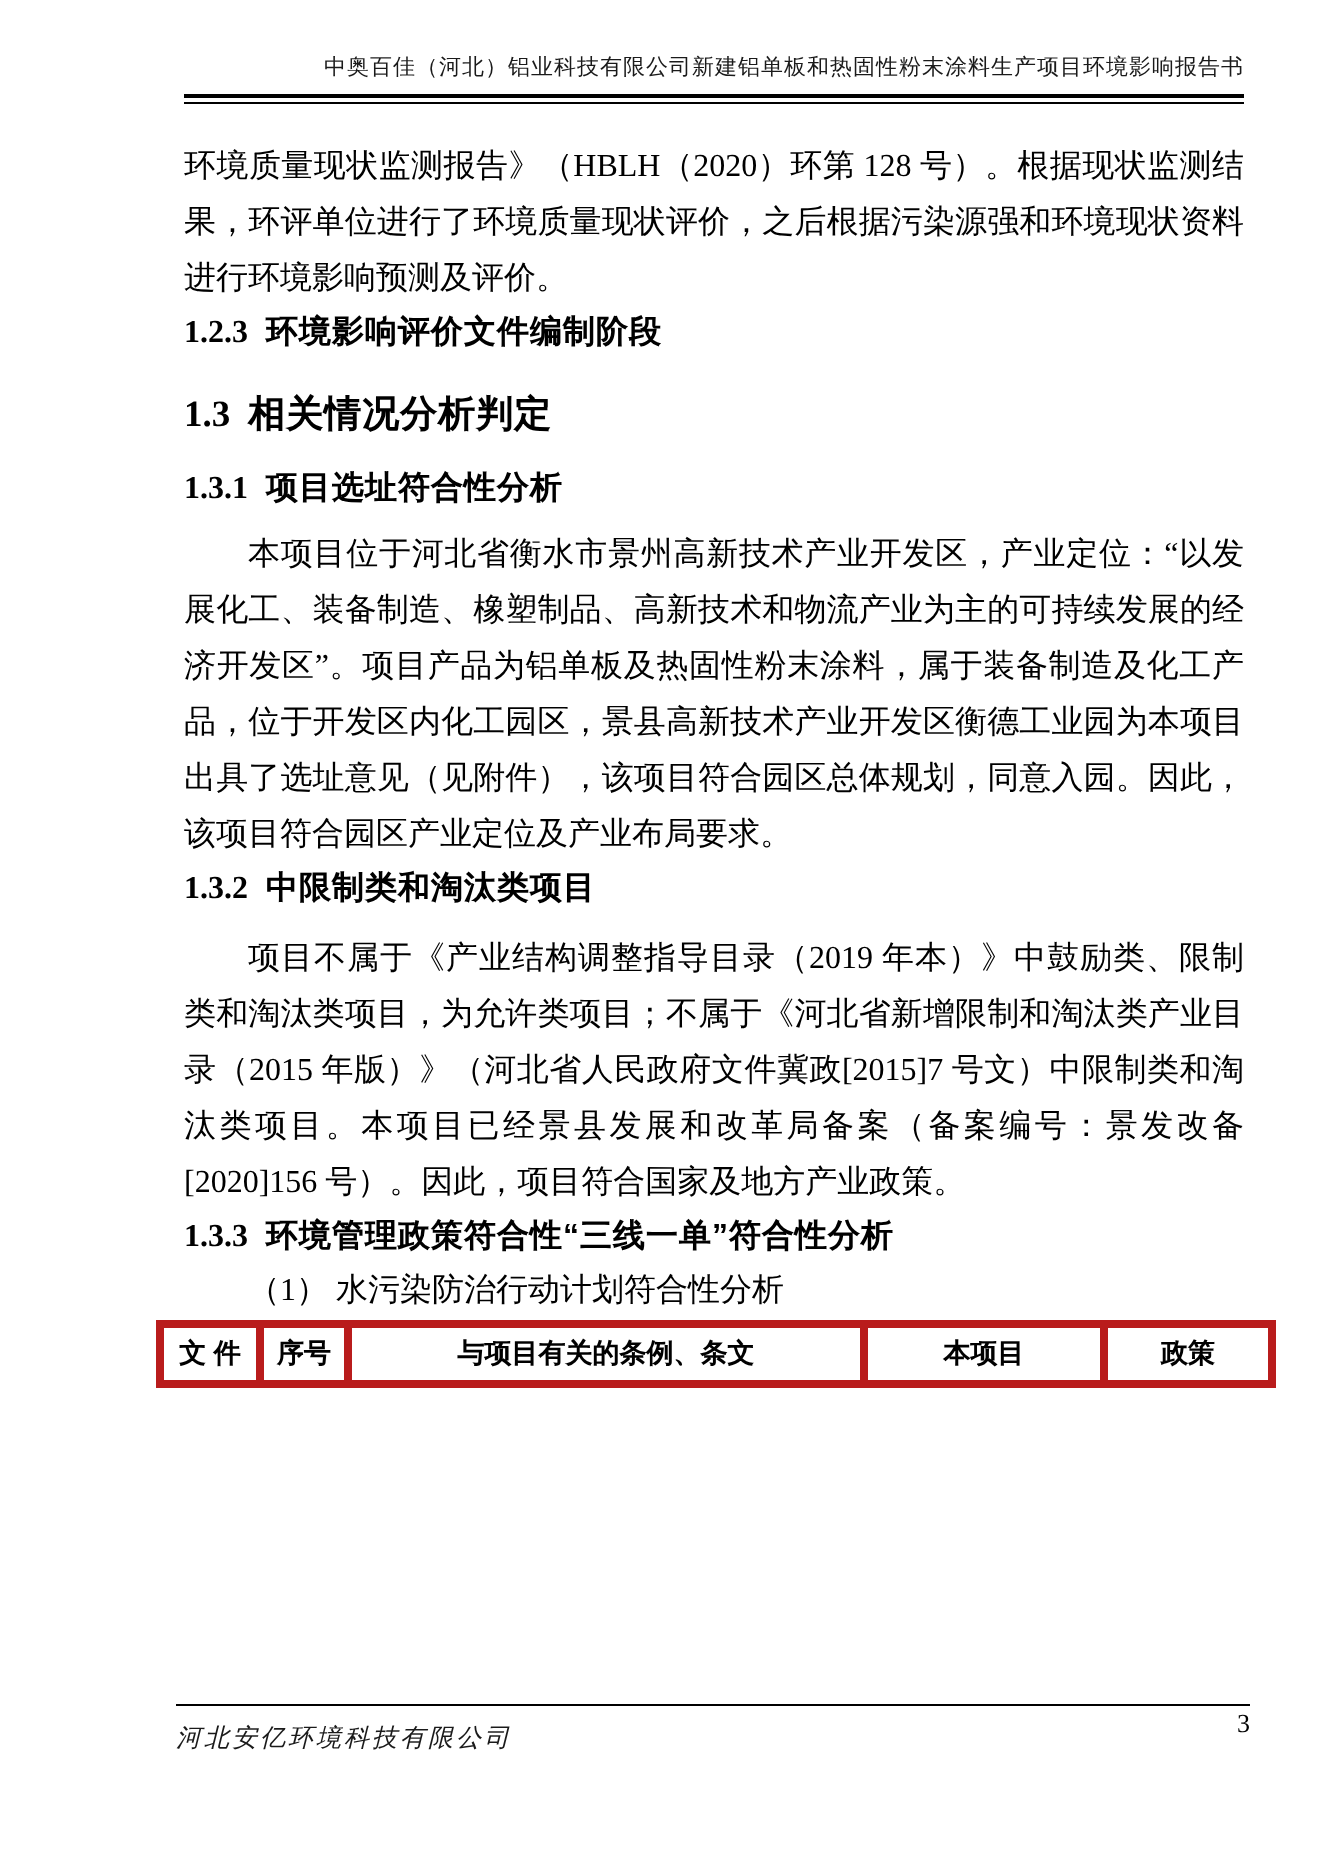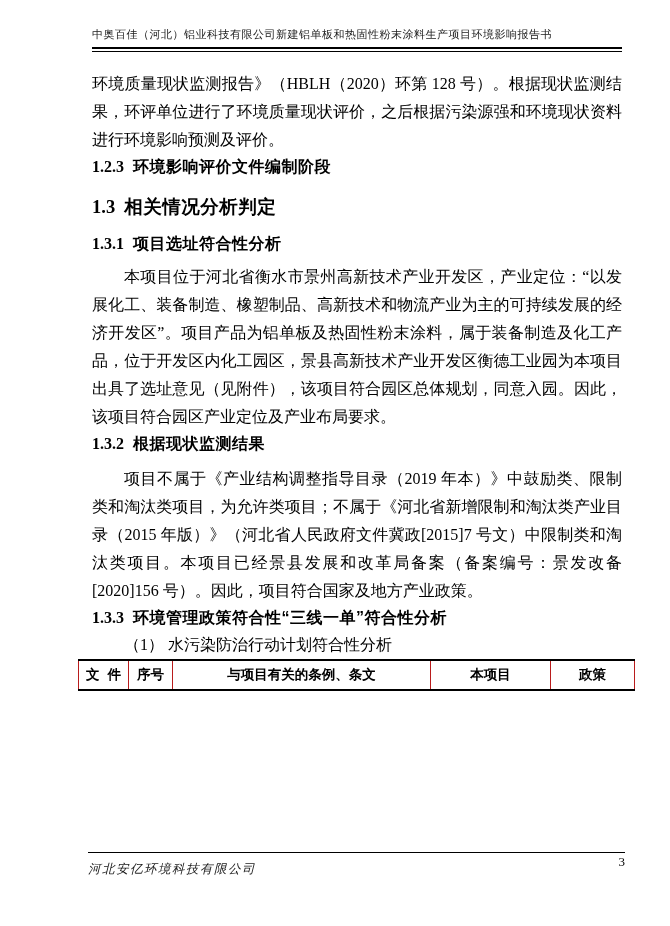--- a/index.html
+++ b/index.html
@@ -10,21 +10,21 @@
     height: 926px;
     margin: 0 auto;
     background: #ffffff;
     color: #000;
     overflow: hidden;
     font-family: "Liberation Serif", "DejaVu Serif", serif;
     padding: 26px 48px 0 92px;
   }
   
   .doc-header {
-    text-align: left;
+    text-align: right;
     font-size: 11px;
     line-height: 17px;
     letter-spacing: 0.5px;
     color: #1a1a1a;
     white-space: nowrap;
   }
   .header-rule {
     margin-top: 4px;
     height: 5px;
     border-top: 2.5px solid #000;
@@ -66,23 +66,23 @@
     border-collapse: collapse;
     table-layout: fixed;
     width: 556px;
     margin-left: -14px;
     border-top: 2.5px solid #000;
     border-bottom: 2px solid #000;
     border-left: 1.5px solid #000;
     border-right: 1.5px solid #000;
   }
   table.compliance th {
-    border: 1px solid #b91c1c;
+    border: 4px solid #b91c1c;
     height: 30px;
-    font-family: Liberation Mono, monospace;
+    font-family: Liberation Sans, sans-serif;
     font-weight: bold;
     font-size: 13.5px;
     text-align: center;
     vertical-align: middle;
     padding: 0 2px;
     white-space: nowrap;
     overflow: hidden;
   }
   .col-1 { width: 50px; }
   .col-2 { width: 44px; }
@@ -132,21 +132,21 @@
       <span class="head-num">1.3</span><span class="head-txt">相关情况分析判定</span>
     </h2>
 
     <h3 class="sub-head h131">
       <span class="head-num">1.3.1</span><span class="head-txt">项目选址符合性分析</span>
     </h3>
 
     <p>本项目位于河北省衡水市景州高新技术产业开发区，产业定位：“以发展化工、装备制造、橡塑制品、高新技术和物流产业为主的可持续发展的经济开发区”。项目产品为铝单板及热固性粉末涂料，属于装备制造及化工产品，位于开发区内化工园区，景县高新技术产业开发区衡德工业园为本项目出具了选址意见（见附件），该项目符合园区总体规划，同意入园。因此，该项目符合园区产业定位及产业布局要求。</p>
 
     <h3 class="sub-head h132">
-      <span class="head-num">1.3.2</span><span class="head-txt">根据现状监测结果</span>
+      <span class="head-num">1.3.2</span><span class="head-txt">中限制类和淘汰类项目</span>
     </h3>
 
     <p>项目不属于《产业结构调整指导目录（2019 年本）》中鼓励类、限制类和淘汰类项目，为允许类项目；不属于《河北省新增限制和淘汰类产业目录（2015 年版）》（河北省人民政府文件冀政[2015]7 号文）中限制类和淘汰类项目。本项目已经景县发展和改革局备案（备案编号：景发改备[2020]156 号）。因此，项目符合国家及地方产业政策。</p>
 
     <h3 class="sub-head h133">
       <span class="head-num">1.3.3</span><span class="head-txt">环境管理政策符合性“三线一单”符合性分析</span>
     </h3>
 
     <p class="list-item">（1）  水污染防治行动计划符合性分析</p>
 

